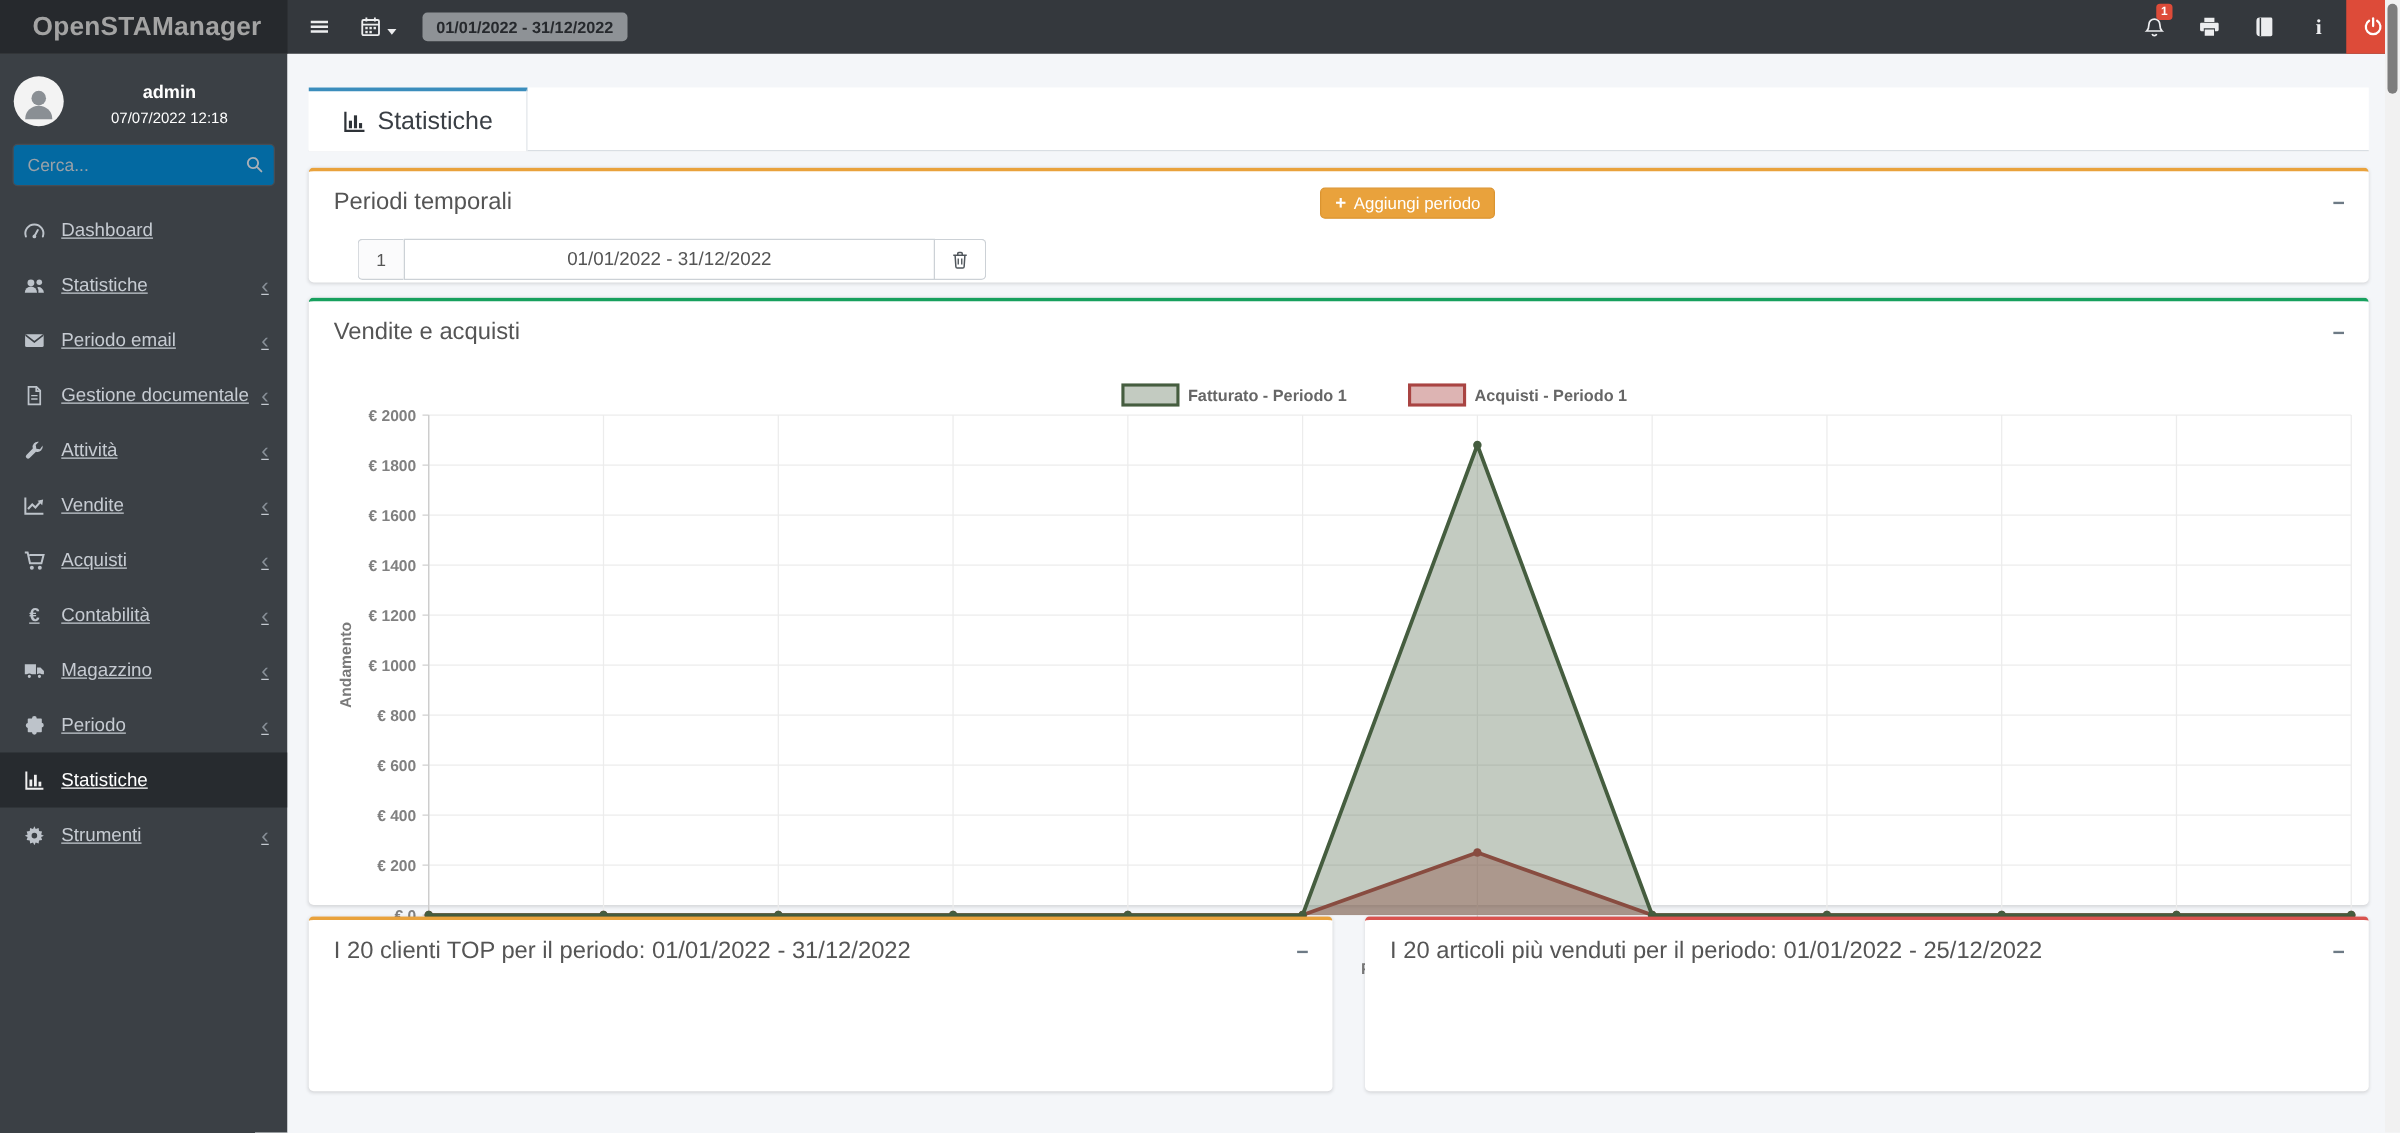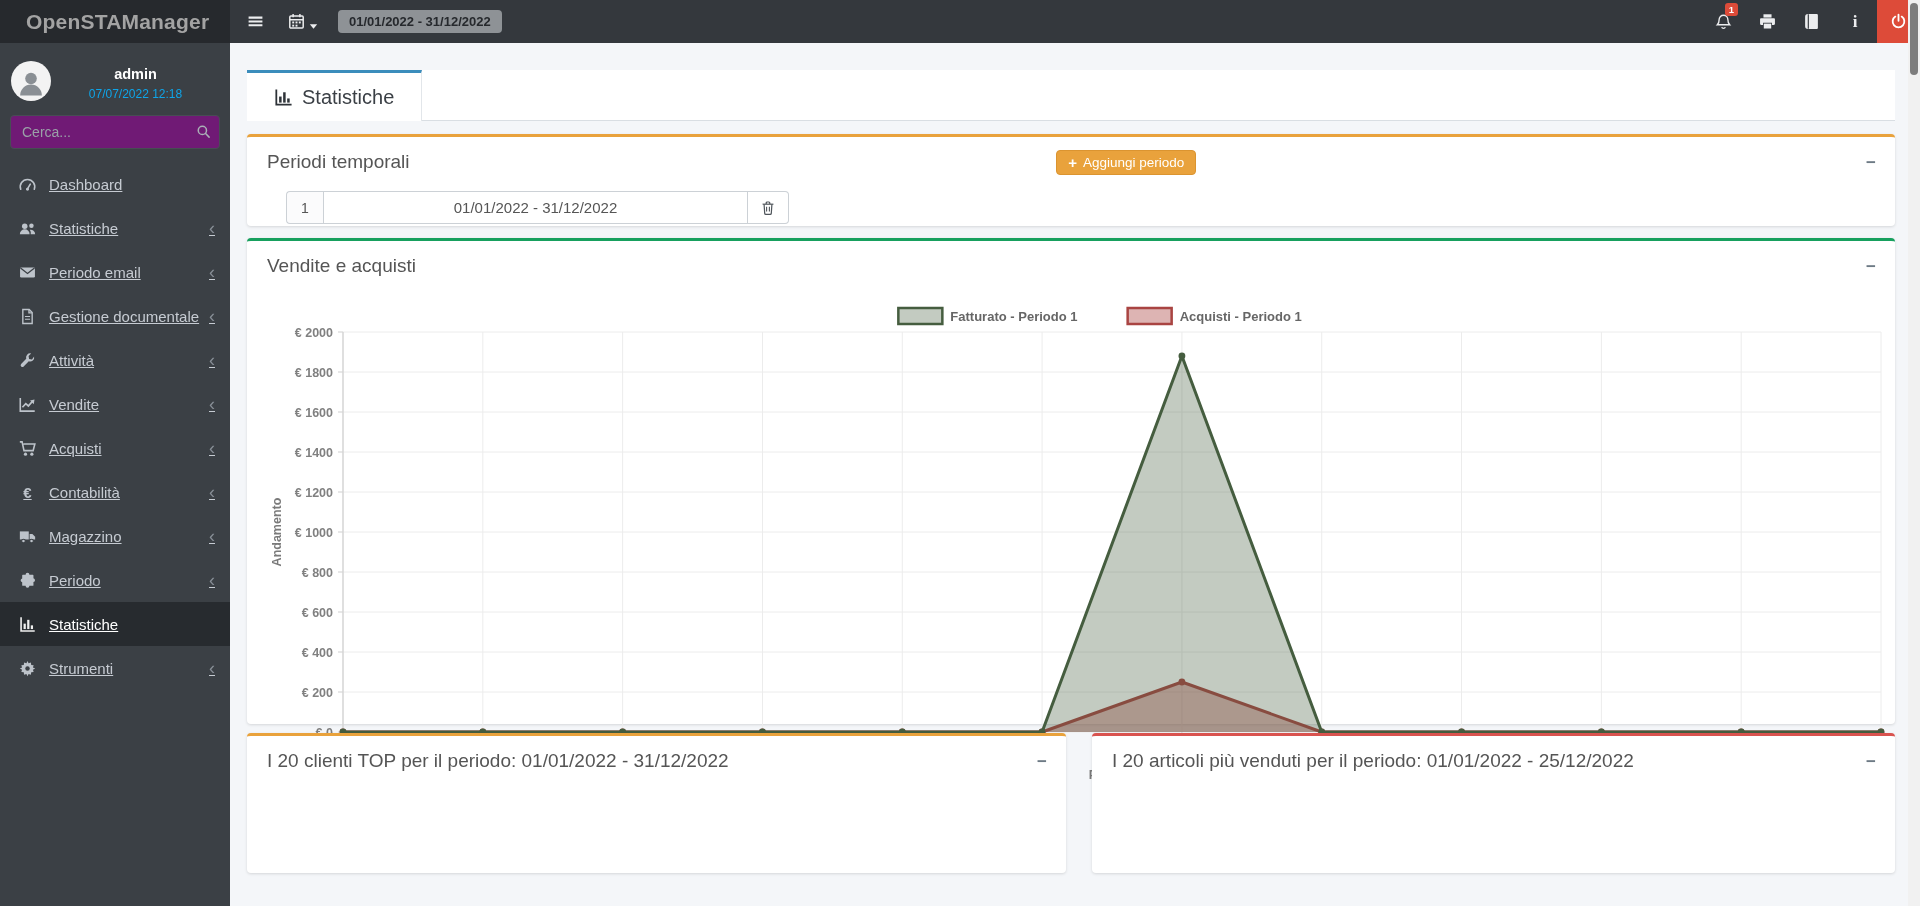--- a/index.html
+++ b/index.html
@@ -26,23 +26,23 @@
     justify-content:center; cursor:pointer; }
   .power-btn .tb-ico { color:#fff; }
 
   .sidebar { position:absolute; top:43px; left:0; width:230px; height:863px; background:#3b4045; }
   .user-panel { display:flex; align-items:flex-end; padding:18px 10px 0 11px; }
   .avatar { width:40px; height:40px; border-radius:50%; background:#f3f3f3; color:#8a8f94;
     display:flex; align-items:center; justify-content:center; overflow:hidden; flex:0 0 auto; }
   .avatar svg { width:30px; height:30px; margin-top:4px; }
   .user-meta { flex:1; text-align:center; padding-top:3px; }
   .user-name { color:#fff; font-size:14.5px; font-weight:bold; }
-  .user-date { color:#0ea5e9; font-size:12px; margin-top:5px; }
+  .user-date { color:#ffffff; font-size:12px; margin-top:5px; }
   .search-wrap { margin:14px 10px 0 10px; position:relative; }
-  .search-wrap input { width:100%; height:34px; background:#701a75; border:1px solid #474d54;
+  .search-wrap input { width:100%; height:34px; background:#0369a1; border:1px solid #474d54;
     border-radius:4px; color:#b7bdc4; font-size:14px; padding:0 32px 0 11px;
     font-family:"Liberation Sans", sans-serif; }
   .search-wrap input::placeholder { color:#9aa1a8; }
   .search-ico { position:absolute; right:9px; top:9px; width:15px; height:15px; color:#aab0b7; cursor:pointer; }
   .side-nav { margin-top:13px; }
   .side-item { height:44px; display:flex; align-items:center; padding:0 15px 0 18px;
     color:#c6cbd2; font-size:15px; cursor:pointer;text-decoration:underline; }
   .side-item .ico { width:19px; height:17px; margin-right:12px; color:#bdc3ca; flex:0 0 auto; }
   .side-item .txt-ico { font-size:15px; font-weight:bold; text-align:center; line-height:17px; }
   .side-item .chev { margin-left:auto; color:#878e96; font-size:18px; line-height:1; }

